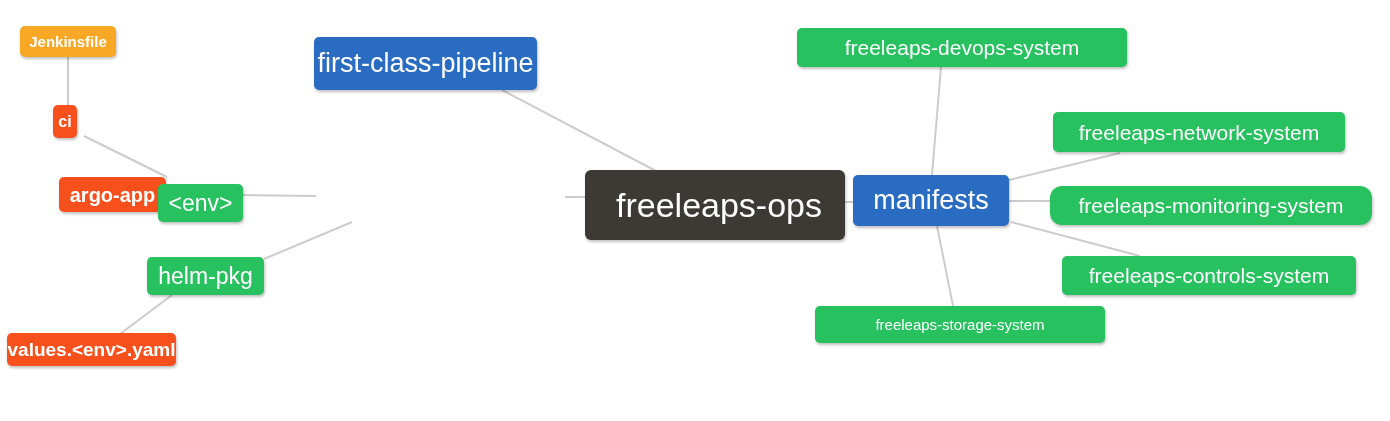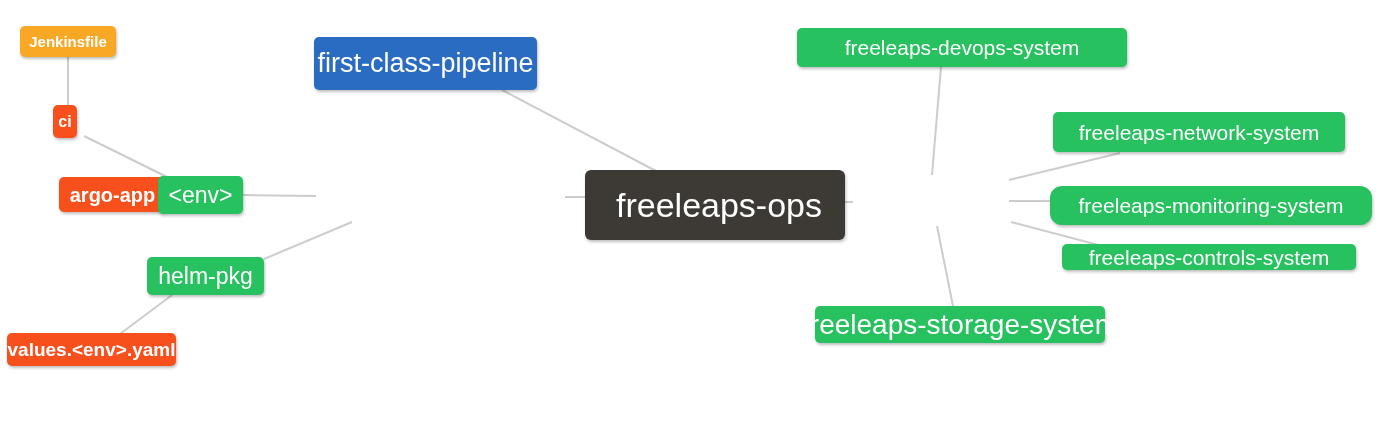--- a/index.html
+++ b/index.html
@@ -43,35 +43,36 @@
     <line x1="1011" y1="222" x2="1140" y2="256"></line>
     <line x1="937" y1="226" x2="953" y2="306"></line>
   </svg>
 
   <div class="node n-orange small" style="left:20px;top:26px;width:96px;height:31px;font-size:15px;text-align:right;">Jenkinsfile</div>
 
   <div class="node n-red small" style="left:53px;top:105px;width:24px;height:33px;font-size:16px;">ci</div>
 
   <div class="node n-red small" style="left:31px;top:177px;width:107px;height:35px;font-size:20px;margin-left:28px;">argo-app</div>
 
-  <div class="node n-green" style="left:158px;top:176px;width:85px;height:38px;font-size:23px;">&lt;env&gt;</div>
+  <div class="node n-green" style="left:158px;top:184px;width:85px;height:38px;font-size:23px;">&lt;env&gt;</div>
 
   <div class="node n-green" style="left:147px;top:257px;width:117px;height:38px;font-size:23px;">helm-pkg</div>
 
   <div class="node n-red small" style="left:7px;top:333px;width:169px;height:33px;font-size:19px;">values.&lt;env&gt;.yaml</div>
 
   <div class="node n-blue" style="left:314px;top:37px;width:223px;height:53px;font-size:27px;">first-class-pipeline</div>
 
 
   <div class="node n-root" style="left:585px;top:170px;width:260px;height:70px;font-size:34px;border-radius:6px;padding-left:8px;">freeleaps-ops</div>
 
+  <div class="node n-blue" style="left:853px;top:175px;width:156px;height:51px;font-size:27px;">manifests</div>
 
   <div class="node n-green" style="left:797px;top:28px;width:330px;height:39px;font-size:21px;">freeleaps-devops-system</div>
 
   <div class="node n-green" style="left:1053px;top:112px;width:292px;height:40px;font-size:21px;">freeleaps-network-system</div>
 
   <div class="node n-green" style="left:1050px;top:186px;width:322px;height:39px;font-size:21px;border-radius:12px;">freeleaps-monitoring-system</div>
 
-  <div class="node n-green" style="left:1062px;top:244px;width:294px;height:26px;font-size:21px;">freeleaps-controls-system</div>
+  <div class="node n-green" style="left:1062px;top:256px;width:294px;height:39px;font-size:21px;">freeleaps-controls-system</div>
 
-  <div class="node n-green" style="left:815px;top:306px;width:290px;height:37px;font-size:28px;">freeleaps-storage-system</div>
+  <div class="node n-green" style="left:815px;top:306px;width:290px;height:37px;font-size:15px;">freeleaps-storage-system</div>
 
 </div>
 
 </body></html>

